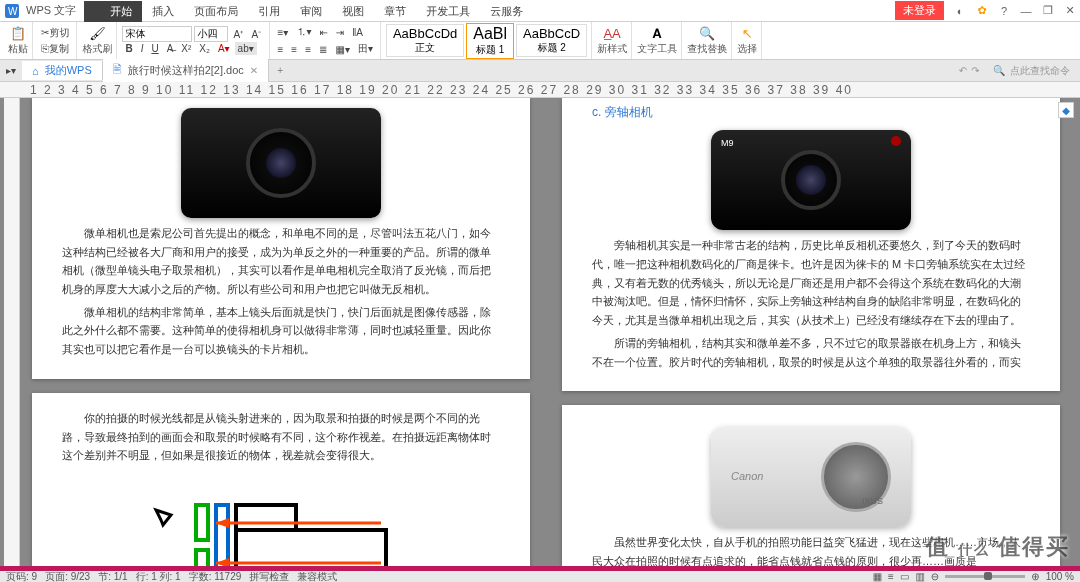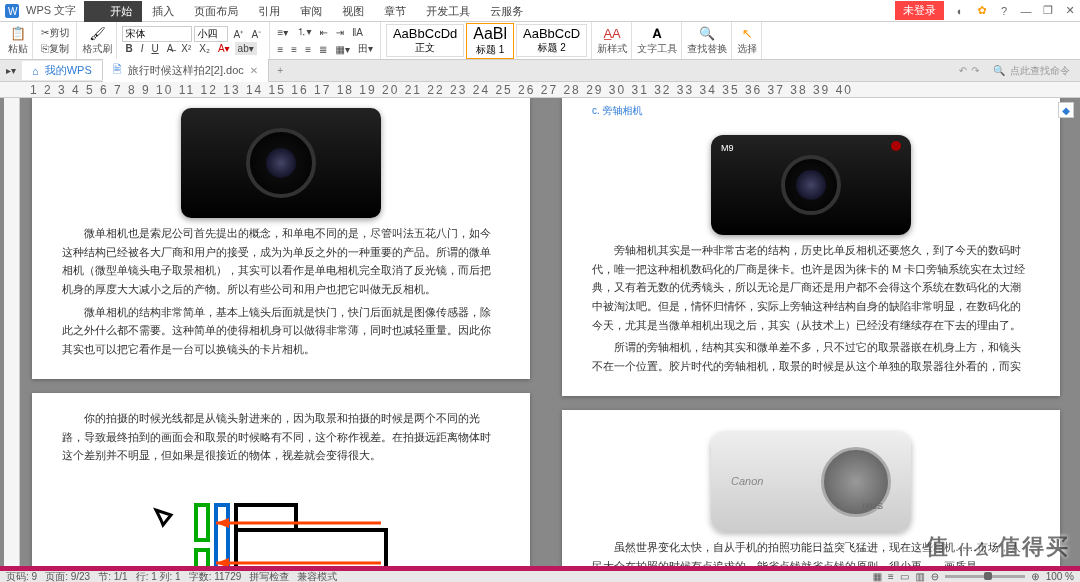--- a/index.html
+++ b/index.html
@@ -24,21 +24,21 @@
 .style-box .preview { font-size: 13px; }
 .doctabs { height: 22px; background: #e8e8e8; display: flex; align-items: center; border-bottom: 1px solid #ccc; }
 .doctab { padding: 2px 10px; font-size: 11px; color: #555; background: #fff; border-right: 1px solid #ccc; display: flex; align-items: center; gap: 6px; }
 .doctab.home { color: #2e7bd6; }
 .close-x { color: #999; font-size: 10px; }
 .ruler { height: 16px; background: #f5f5f5; border-bottom: 1px solid #ccc; font-size: 12px; color: #666; padding-left: 30px; letter-spacing: 2px; white-space: nowrap; overflow: hidden; line-height: 16px; }
 .workspace { position: absolute; top: 98px; bottom: 16px; left: 0; right: 0; background: #888; display: flex; gap: 20px; padding: 0 20px; overflow: hidden; }
 .side-ruler { width: 16px; background: #f5f5f5; position: absolute; top: 98px; bottom: 16px; left: 4px; border-right: 1px solid #ccc; z-index: 2; }
 .col { flex: 1; display: flex; flex-direction: column; gap: 14px; margin-left: 12px; }
 .page { background: #fff; box-shadow: 0 1px 4px rgba(0,0,0,0.3); padding: 16px 30px; font-size: 11px; line-height: 1.7; color: #333; }
-.page .heading { color: #2e7bd6; margin-bottom: 16px; font-size: 10px; }
+.page .heading { color: #2e7bd6; margin-bottom: 8px; font-size: 12px; }
 .page p { text-indent: 2em; margin-bottom: 4px; }
 .img-ph { display: flex; align-items: center; justify-content: center; margin: 6px auto; }
 .cam-body { width: 200px; height: 110px; background: linear-gradient(#222,#000); border-radius: 10px; position: relative; box-shadow: 0 2px 6px rgba(0,0,0,0.4); }
 .cam-lens { width: 70px; height: 70px; background: radial-gradient(#111,#000); border: 4px solid #333; border-radius: 50%; position: absolute; left: 50%; top: 50%; transform: translate(-50%,-50%); }
 .cam-lens::after { content:''; width:30px; height:30px; border-radius:50%; background:radial-gradient(#446,#001); position:absolute; left:50%; top:50%; transform:translate(-50%,-50%); }
 .cam-silver { width: 200px; height: 100px; background: linear-gradient(#eee,#ccc); border-radius: 14px; position: relative; box-shadow: 0 2px 6px rgba(0,0,0,0.3); }
 .cam-silver .lens { width: 70px; height: 70px; background: radial-gradient(#999,#555); border: 3px solid #aaa; border-radius: 50%; position: absolute; right: 20px; top: 15px; }
 .cam-silver .brand { position:absolute; left:20px; top:40px; color:#888; font-style:italic; font-size:11px; }
 .diagram { position: relative; width: 280px; height: 140px; margin: 10px auto; }
 .statusbar { position: absolute; bottom: 0; left: 0; right: 0; height: 16px; background: #e8e8e8; border-top: 5px solid #be185d; display: flex; align-items: center; font-size: 10px; color: #555; padding: 0 6px; gap: 8px; }

